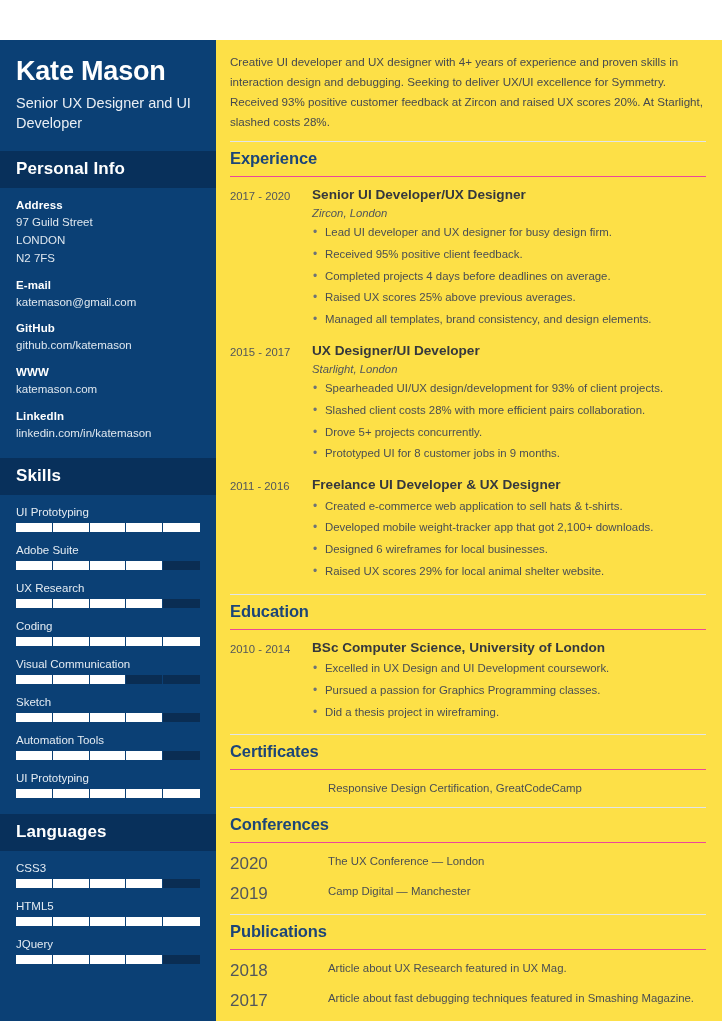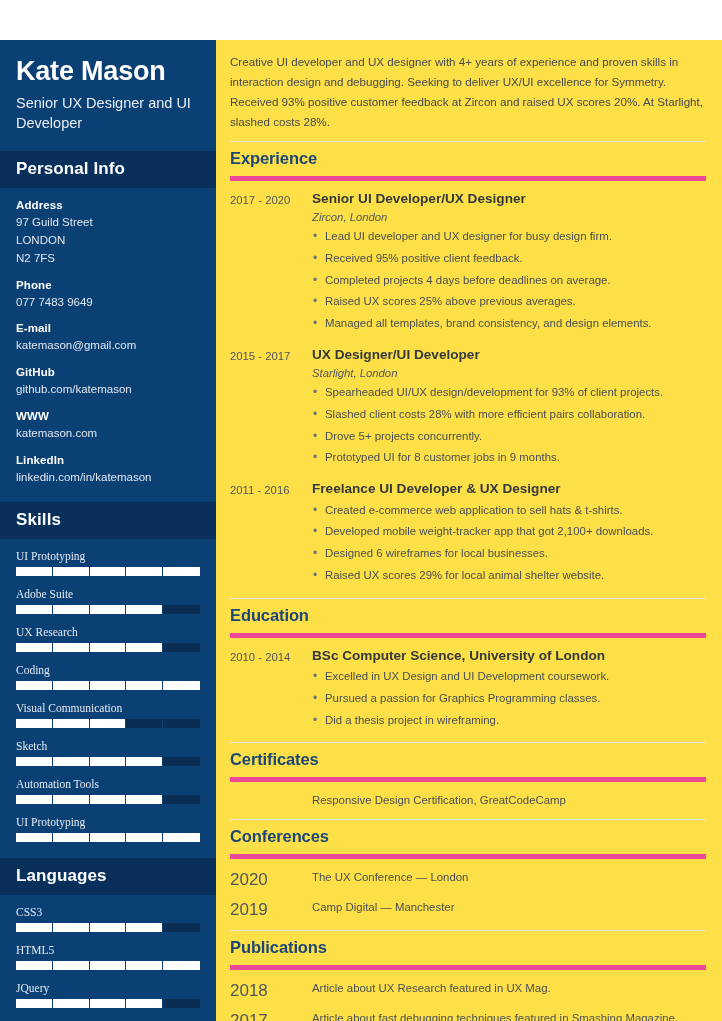--- a/index.html
+++ b/index.html
@@ -60,21 +60,21 @@
     color: #ffffff;
     margin-bottom: 3px;
     letter-spacing: 0.1px;
   }
   .info-line {
     font-size: 11.5px;
     color: #dfe7ef;
     line-height: 1.55;
   }
 
-  .skill { margin-bottom: 12px; font-family: Liberation Serif, serif; }
+  .skill { margin-bottom: 12px; }
   .skill-label {
     font-size: 11.5px;
     color: #e4ebf2;
     margin-bottom: 5px;
   }
   .bar {
     position: relative;
     height: 9px;
     width: 100%;
     background: #0a2d53;
@@ -105,21 +105,21 @@
     line-height: 1.72;
     color: #46494e;
     padding: 0 2px 0 0;
     margin-bottom: 9px;
   }
   .sec-head {
     font-size: 16.5px;
     font-weight: bold;
     color: #1c4578;
     border-top: 1px solid #e2e5e8;
-    border-bottom: 5px solid #ec4899;
+    border-bottom: 1px solid #ec4899;
     padding: 7px 0 8px 0;
     letter-spacing: -0.1px;
   }
   .entries { padding-top: 9px; }
   .entry {
     display: flex;
     margin-bottom: 9px;
   }
   .entry-date {
     flex: 0 0 82px;
@@ -154,20 +154,21 @@
   ul.bullets li::before {
     content: "\2022";
     position: absolute;
     left: 1px; top: -1px;
     color: #6d7278;
     font-size: 12px;
   }
   .simple-row {
     display: flex;
     margin-bottom: 10px;
+    gap: 16px;
   }
   .simple-row .r-date {
     flex: 0 0 82px;
     font-size: 17px;
     color: #52565b;
   }
   .simple-row .r-text {
     flex: 1 1 auto;
     font-size: 11.4px;
     color: #4a4e53;
@@ -189,24 +190,20 @@
 
     <div class="side-band">
       <h2>Personal Info</h2>
     </div>
     <div class="side-body" id="personal-info-list">
         <div class="info-group">
           <div class="info-label">Address</div>
           <div class="info-line">97 Guild Street</div>
           <div class="info-line">LONDON</div>
           <div class="info-line">N2 7FS</div>
-        </div>
-        <div class="info-group">
-          <div class="info-label">Phone</div>
-          <div class="info-line">077 7483 9649</div>
         </div>
         <div class="info-group">
           <div class="info-label">E-mail</div>
           <div class="info-line">katemason@gmail.com</div>
         </div>
         <div class="info-group">
           <div class="info-label">GitHub</div>
           <div class="info-line">github.com/katemason</div>
         </div>
         <div class="info-group">

